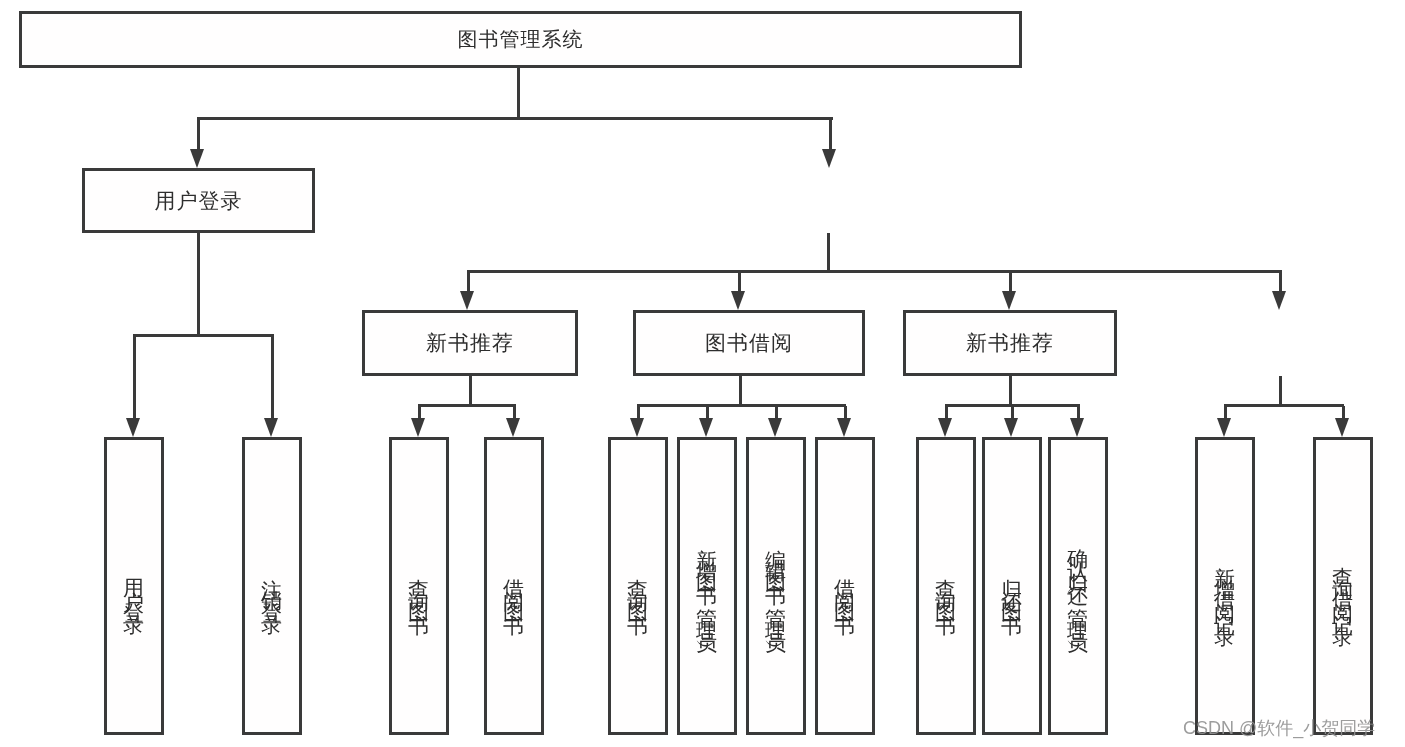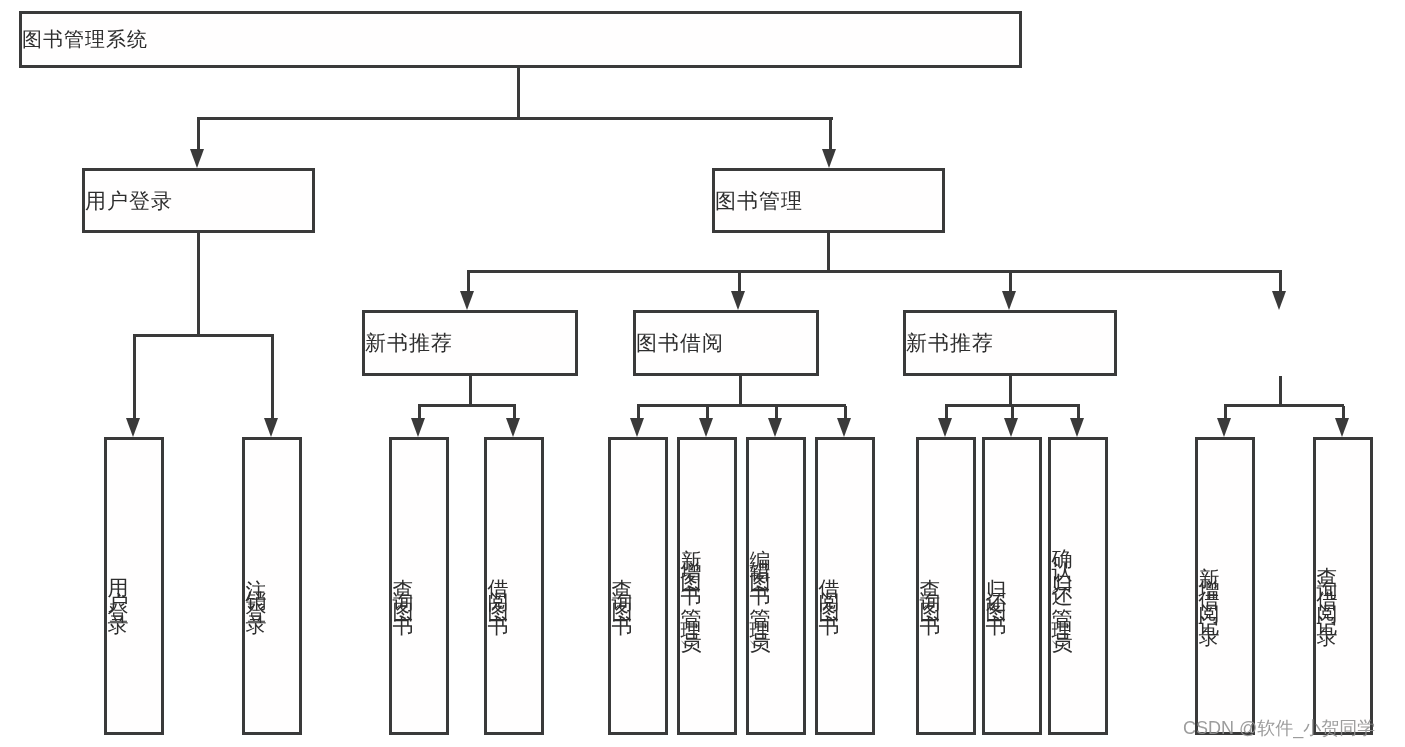--- a/index.html
+++ b/index.html
@@ -11,21 +11,21 @@
     font-family: "Liberation Sans", "DejaVu Sans", sans-serif;
     overflow: hidden;
   }
   .box {
     position: absolute;
     box-sizing: border-box;
     border: 3px solid #3a3a3a;
     background: #fffefe;
     display: flex;
     align-items: center;
-    justify-content: flex-start;
+    justify-content: center;
     color: #2e2e2e;
   }
   .root-box span { font-size: 20px; letter-spacing: 1px; }
   .hnode span { font-size: 21px; letter-spacing: 1px; }
   .leaf .vtext {
     writing-mode: vertical-lr;
     text-orientation: mixed;
     font-size: 21px;
     line-height: 1.1;
     letter-spacing: 12px;
@@ -64,23 +64,20 @@
   <div class="vline" style="left:517px; top:68px; height:51px;"></div>
   <div class="hline" style="left:197px; top:117px; width:636px;"></div>
   <div class="vline" style="left:197px; top:119px; height:32px;"></div>
   <div class="arrowhead" style="left:190px; top:149px;"></div>
   <div class="vline" style="left:829px; top:119px; height:32px;"></div>
   <div class="arrowhead" style="left:822px; top:149px;"></div>
 
   <div class="box hnode" style="left:82px; top:168px; width:233px; height:65px;">
     <span>用户登录</span>
   </div>
-  <div class="box hnode" style="left:712px; top:168px; width:233px; height:65px;">
-    <span>图书管理</span>
-  </div>
 
   <div class="vline" style="left:197px; top:233px; height:103px;"></div>
   <div class="hline" style="left:133px; top:334px; width:141px;"></div>
   <div class="vline" style="left:133px; top:336px; height:83px;"></div>
   <div class="arrowhead" style="left:126px; top:418px;"></div>
   <div class="vline" style="left:271px; top:336px; height:83px;"></div>
   <div class="arrowhead" style="left:264px; top:418px;"></div>
 
   <div class="vline" style="left:827px; top:233px; height:39px;"></div>
   <div class="hline" style="left:467px; top:270px; width:815px;"></div>
@@ -89,21 +86,21 @@
   <div class="vline" style="left:738px; top:272px; height:20px;"></div>
   <div class="arrowhead" style="left:731px; top:291px;"></div>
   <div class="vline" style="left:1009px; top:272px; height:20px;"></div>
   <div class="arrowhead" style="left:1002px; top:291px;"></div>
   <div class="vline" style="left:1279px; top:272px; height:20px;"></div>
   <div class="arrowhead" style="left:1272px; top:291px;"></div>
 
   <div class="box hnode" style="left:362px; top:310px; width:216px; height:66px;">
     <span>新书推荐</span>
   </div>
-  <div class="box hnode" style="left:633px; top:310px; width:186px; height:66px;">
+  <div class="box hnode" style="left:633px; top:310px; width:232px; height:66px;">
     <span>图书借阅</span>
   </div>
   <div class="box hnode" style="left:903px; top:310px; width:214px; height:66px;">
     <span>新书推荐</span>
   </div>
 
   <div class="vline" style="left:469px; top:376px; height:30px;"></div>
   <div class="hline" style="left:418px; top:404px; width:98px;"></div>
   <div class="vline" style="left:418px; top:406px; height:13px;"></div>
   <div class="arrowhead" style="left:411px; top:418px;"></div>

